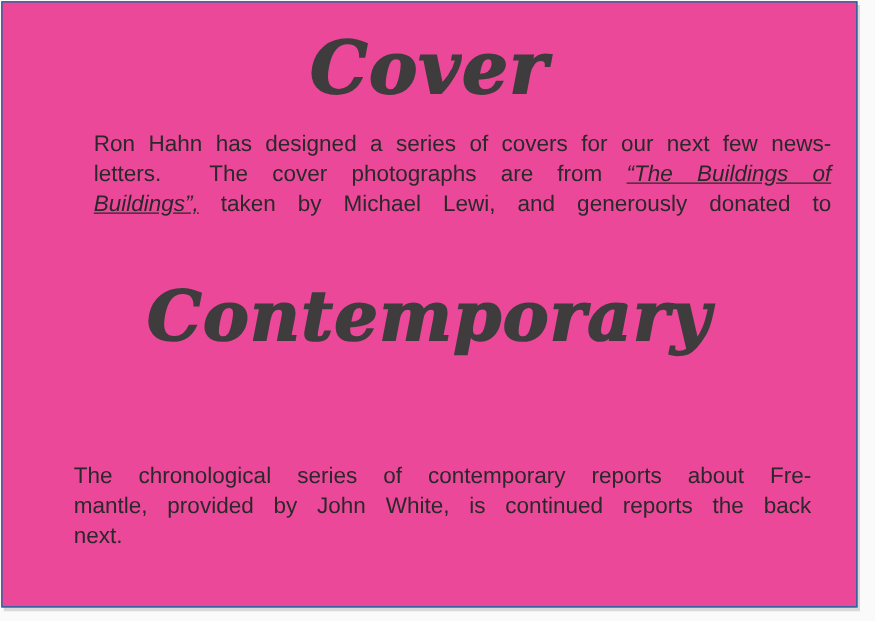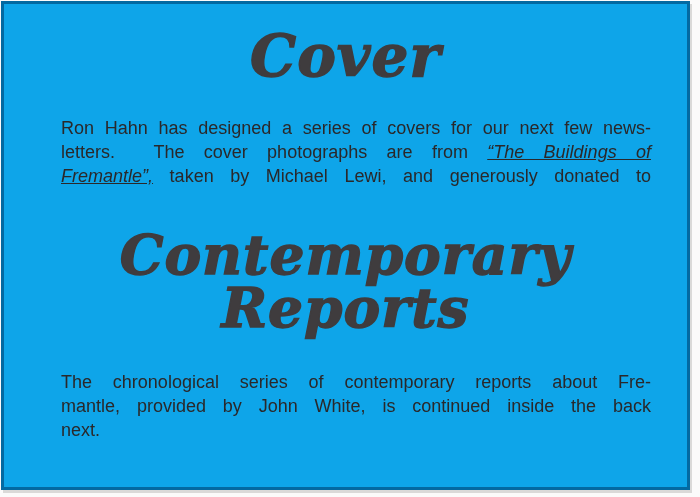--- a/index.html
+++ b/index.html
@@ -15,22 +15,22 @@
     width: 700px;
     height: 497px;
     font-family: "Liberation Sans", sans-serif;
   }
   .frame {
     position: absolute;
     left: 1px;
     top: 1px;
     width: 683px;
     height: 483px;
-    border: 3px solid #0369a1;
-    background: #0ea5e9;
+    border: 1px solid #0369a1;
+    background: #ec4899;
     box-shadow: 2px 3px 0 rgba(120,118,115,0.25);
   }
   .display-heading {
     position: absolute;
     left: 0;
     right: 0;
     margin: 0;
     text-align: center;
     font-family: "DejaVu Serif", serif;
     font-weight: bold;
@@ -52,21 +52,21 @@
   .hline { display: block; }
   .body-text {
     position: absolute;
     left: 57px;
     width: 590px;
     font-size: 18px;
     line-height: 24px;
     color: #2a282a;
     word-spacing: 1.5px;
   }
-  .para1 { top: 112px; }
+  .para1 { top: 101px; margin-left: 16px; }
   .para2 { top: 366px; }
   .line { white-space: normal; }
   .line.just {
     text-align: justify;
     text-align-last: justify;
   }
   .ital { font-style: italic; text-decoration: underline; }
 </style>
 </head>
 <body>
@@ -75,29 +75,28 @@
   <div class="frame">
 
     <h1 class="display-heading h-cover">Cover</h1>
 
     <div class="body-text para1">
       <div class="line just">Ron Hahn has designed a series of covers for our next few news-</div>
       <div class="line just">
         <span>letters.&nbsp; The cover photographs are from </span><span class="ital">“The Buildings of</span>
       </div>
       <div class="line just">
-        <span class="ital">Fremantle”,</span><span> taken by Michael Lewi, and generously donated to</span>
+        <span class="ital">Buildings”,</span><span> taken by Michael Lewi, and generously donated to</span>
       </div>
     </div>
 
     <h1 class="display-heading h-contemporary">
       <span class="hline">Contemporary</span>
-      <span class="hline">Reports</span>
     </h1>
 
     <div class="body-text para2">
       <div class="line just">The chronological series of contemporary reports about Fre-</div>
-      <div class="line just">mantle, provided by John White, is continued inside the back</div>
+      <div class="line just">mantle, provided by John White, is continued reports the back</div>
       <div class="line">next.</div>
     </div>
 
   </div>
 </div>
 
 </body></html>

